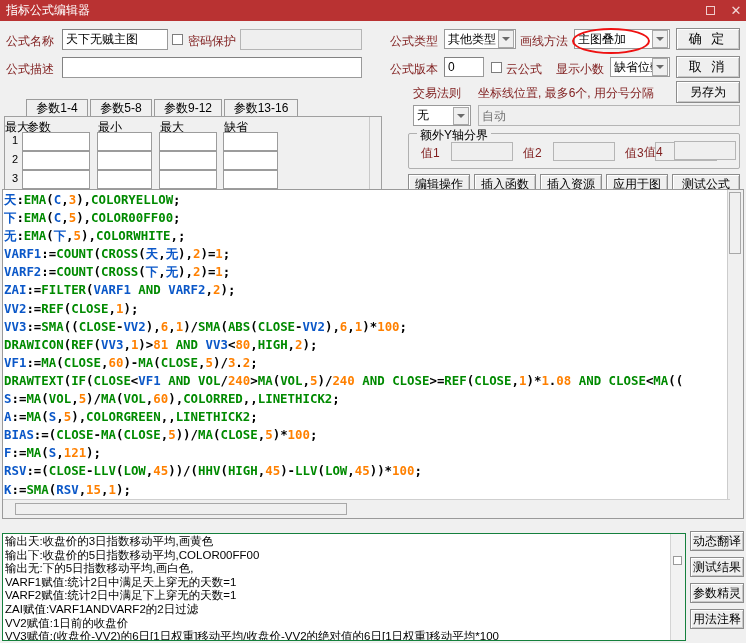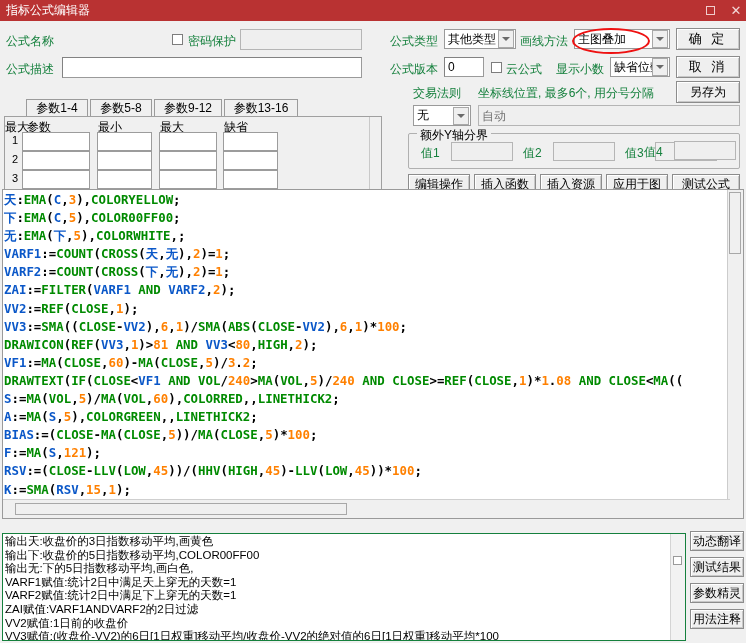--- a/index.html
+++ b/index.html
@@ -17,21 +17,21 @@
     background:#b93232;display:flex;align-items:center;
   }
   .title-text{color:#ffffff;font-size:12px;padding-left:6px;letter-spacing:0px;}
   .tb-buttons{position:absolute;right:2px;top:0;height:21px;display:flex;align-items:center;gap:10px;}
   .tb-btn{width:16px;height:16px;display:flex;align-items:center;justify-content:center;color:#f2d6d6;font-size:13px;line-height:1;}
   .tb-sq{width:9px;height:9px;border:1px solid #f0cccc;box-sizing:border-box;}
 
   
   .topform{position:absolute;left:0;top:21px;width:746px;height:165px;background:#f0f0f0;}
 
-  .lbl{font-size:12px;color:#15803d;white-space:nowrap;}
+  .lbl{font-size:12px;color:#7f1d1d;white-space:nowrap;}
   .tfield{
     box-sizing:border-box;background:#ffffff;
     border:1px solid #9a9a9a;border-top-color:#828282;border-left-color:#828282;
     font-size:12px;color:#000;padding:1px 3px;outline:none;
     font-family:"Liberation Sans","DejaVu Sans",sans-serif;
   }
   .tfield.disabled{background:#efefef;border:1px solid #b5b5b5;color:#808080;}
   .combo{
     box-sizing:border-box;background:#ffffff;border:1px solid #9a9a9a;
     display:flex;align-items:center;height:20px;
@@ -143,20 +143,21 @@
       <div class="tb-btn">
           <span class="tb-sq"></span>
         </div>
       <div class="tb-btn">✕</div>
     </div>
   </div>
 
   <div class="topform">
 
     <div class="lbl" style="position:absolute;left:6px;top:12px;">公式名称</div>
+    <input class="tfield" style="position: absolute; left: 62px; top: 8px; width: 106px; height: 21px;" value="天下无贼主图">
 
     <div class="chk" style="position:absolute;left:172px;top:13px;"></div>
     <div class="lbl" style="position:absolute;left:188px;top:12px;">密码保护</div>
     <input class="tfield disabled" style="position: absolute; left: 240px; top: 8px; width: 122px; height: 21px;" value="">
 
     <div class="lbl" style="position:absolute;left:390px;top:12px;">公式类型</div>
     <div class="combo" style="position:absolute;left:444px;top:8px;width:72px;">
       <div class="cval">其他类型</div>
       <div class="carrow">
           <i class="arrow-dn"></i>

